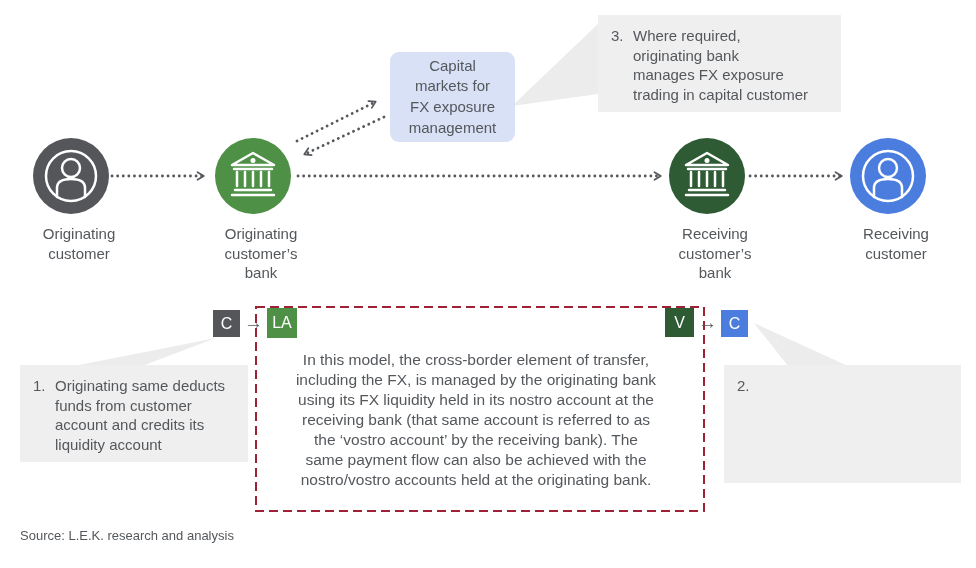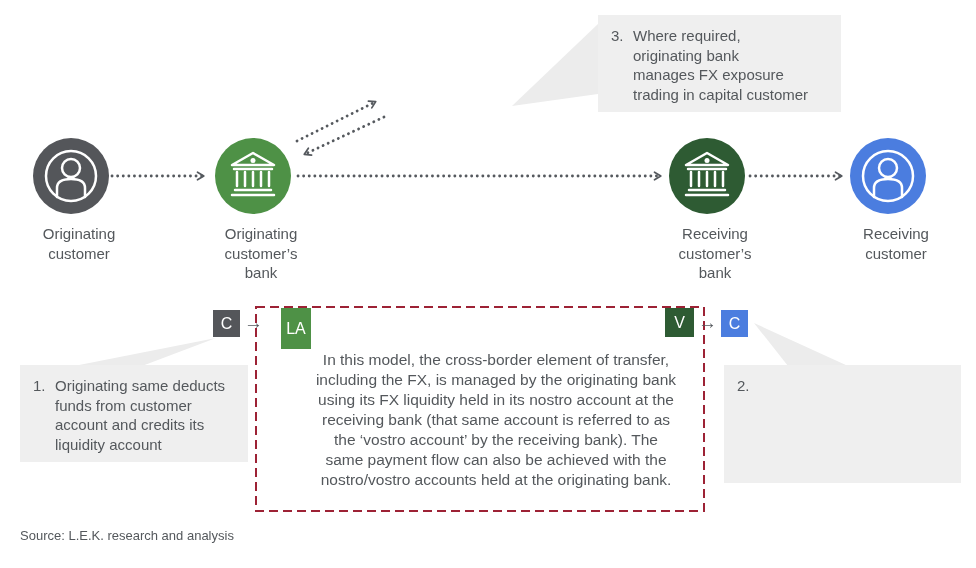--- a/index.html
+++ b/index.html
@@ -21,21 +21,21 @@
   .note .num{width:22px;flex:0 0 22px;}
   .note .txt{white-space:pre-line;}
   .badge{
     position:absolute;z-index:4;color:#fff;font-size:16px;display:flex;
     align-items:center;justify-content:center;background:#777;
   }
   .badge-arrow{
     position:absolute;z-index:4;font-size:19px;color:#55595E;width:27px;text-align:center;
   }
   .model-text{
-    position:absolute;left:276px;top:350px;width:440px;z-index:2;text-align:center;
+    position:absolute;left:256px;top:350px;width:440px;z-index:2;text-align:center;
     font-size:15.5px;line-height:1.29;white-space:pre-line;color:#54585C;
   }
   .source{position:absolute;left:20px;top:528px;font-size:13px;color:#54585C;z-index:2;}
 </style>
 </head>
 <body>
 
 <div id="stage">
 
   <svg id="bg-svg" width="976" height="568" viewBox="0 0 976 568">
@@ -124,20 +124,24 @@
           <circle cx="38" cy="38" r="25"></circle>
           <circle cx="38" cy="30" r="9"></circle>
           <path d="M24,59 L24,50 Q24,41 38,41 Q52,41 52,50 L52,59"></path>
         </g>
       </svg>
     </div>
     <div class="node-label">Receiving
 customer</div>
   </div>
 
+  <div class="capital-box" style="background-color: rgb(216, 225, 246);">Capital
+markets for
+FX exposure
+management</div>
 
   <div class="soft-box note" style="left: 598px; top: 15px; width: 243px; height: 97px; background-color: rgb(239, 239, 239);">
     <span class="num">3.</span>
     <span class="txt">Where required,
 originating bank
 manages FX exposure
 trading in capital customer</span>
   </div>
 
   <div class="soft-box note" style="left: 20px; top: 365px; width: 228px; height: 97px; background-color: rgb(239, 239, 239);">
@@ -147,21 +151,21 @@
 account and credits its
 liquidity account</span>
   </div>
 
   <div class="soft-box note" style="left: 724px; top: 365px; width: 237px; height: 118px; background-color: rgb(239, 239, 239);">
     <span class="num">2.</span>
   </div>
 
   <div class="badge" style="left: 213px; top: 310px; width: 27px; height: 27px; background-color: rgb(84, 86, 90);">C</div>
   <span class="badge-arrow" style="left:240px;top:312px;">→</span>
-  <div class="badge" style="left: 267px; top: 308px; width: 30px; height: 41px; background-color: rgb(78, 145, 70); margin-left: 14px;">LA</div>
+  <div class="badge" style="left: 267px; top: 308px; width: 30px; height: 30px; background-color: rgb(78, 145, 70);">LA</div>
 
   <div class="badge" style="left: 665px; top: 308px; width: 29px; height: 29px; background-color: rgb(46, 91, 51);">V</div>
   <span class="badge-arrow" style="left:694px;top:312px;">→</span>
   <div class="badge" style="left: 721px; top: 310px; width: 27px; height: 27px; background-color: rgb(75, 125, 223);">C</div>
 
   <div class="model-text">In this model, the cross-border element of transfer,
 including the FX, is managed by the originating bank
 using its FX liquidity held in its nostro account at the
 receiving bank (that same account is referred to as
 the ‘vostro account’ by the receiving bank). The

